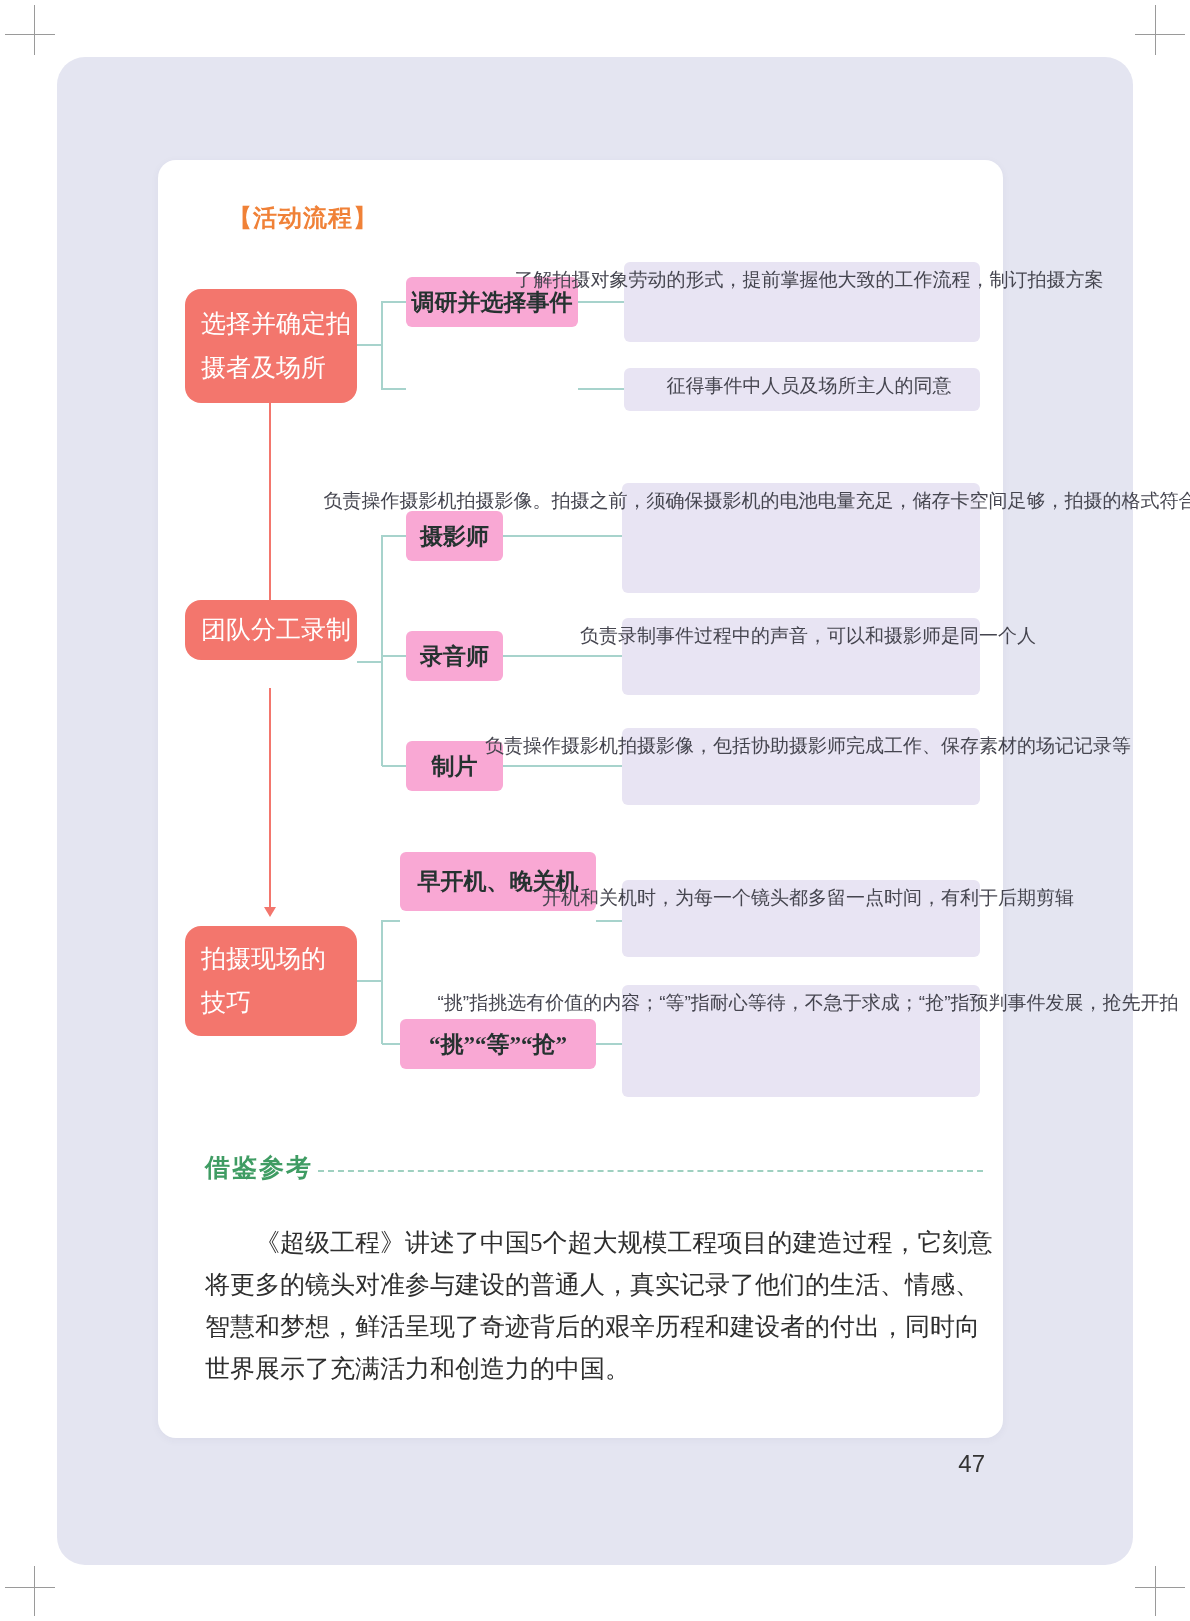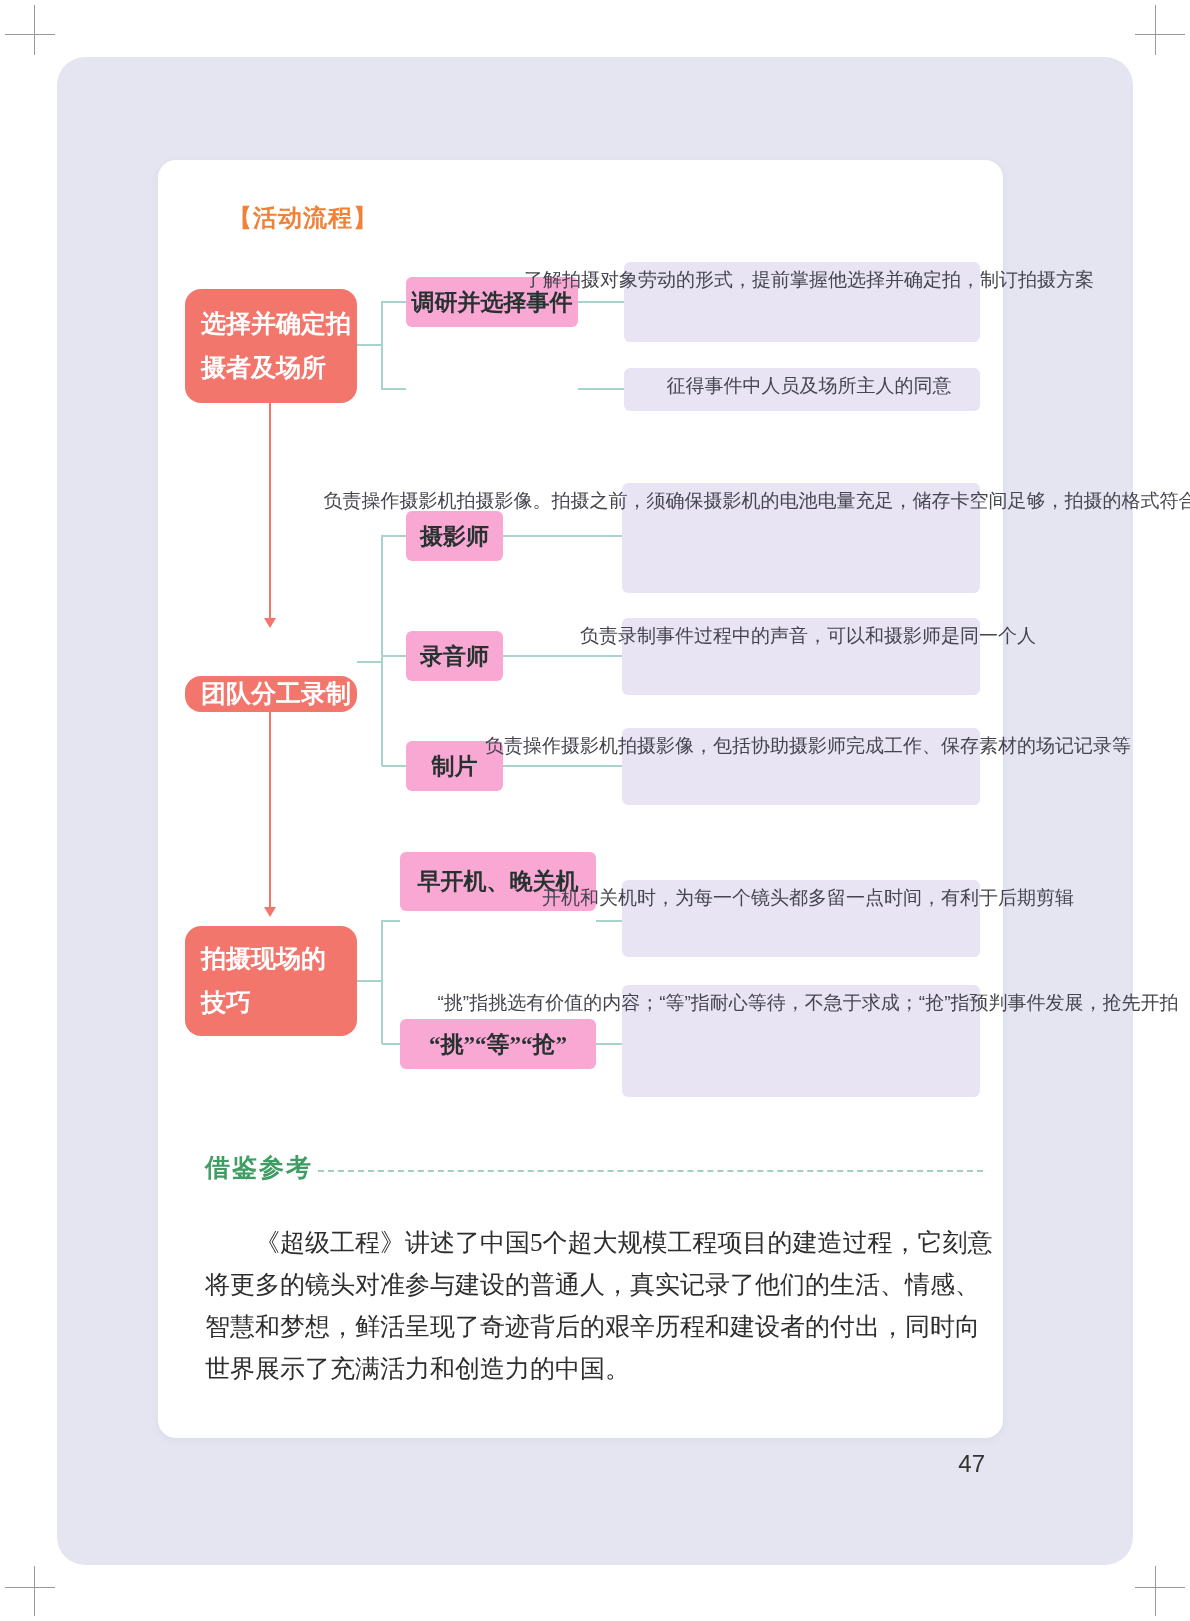--- a/index.html
+++ b/index.html
@@ -22,21 +22,21 @@
   }
   .section-title {
     position:absolute; left:228px; top:202px;
     color:#f08137; font-size:24px; font-weight:700; letter-spacing:1px;
     font-family:Liberation Sans, sans-serif;
   }
   .stage {
     position:absolute; background:#f3766d; color:#ffffff;
     border-radius:16px; display:flex; flex-direction:column; justify-content:center;
     padding-left:16px; font-family:"Liberation Serif","DejaVu Serif",serif;
-    font-size:25px; font-weight:700; line-height:44px;
+    font-size:25px; font-weight:400; line-height:44px;
   }
   .step {
     position:absolute; background:#f9a8d4; color:#253230;
     border-radius:6px; display:flex; align-items:center; justify-content:center;
     font-family:"Liberation Serif","DejaVu Serif",serif;
     font-size:23px; font-weight:700; white-space:nowrap;
   }
   .desc {
     position:absolute; background:#e8e4f3; color:#45454f;
     border-radius:6px; display:flex; flex-direction:row; justify-content:center;
@@ -116,32 +116,32 @@
 
   <div class="arrow-line" style="left:269px;top:403px;height:216px"></div>
   <div class="arrow-head" style="left:264px;top:618px"></div>
   <div class="arrow-line" style="left:269px;top:688px;height:220px"></div>
   <div class="arrow-head" style="left:264px;top:907px"></div>
 
   <div class="stage" style="left:185px;top:289px;width:172px;height:114px">
     <div>选择并确定拍</div>
     <div>摄者及场所</div>
   </div>
-  <div class="stage" style="left:185px;top:676px;width:172px;height:36px">
+  <div class="stage" style="left:185px;top:600px;width:172px;height:60px">
     <div>团队分工录制</div>
   </div>
   <div class="stage" style="left:185px;top:926px;width:172px;height:110px">
     <div>拍摄现场的</div>
     <div>技巧</div>
   </div>
 
   <div class="step" style="left:406px;top:277px;width:172px;height:50px">调研并选择事件</div>
   <div class="desc" style="left:624px;top:262px;width:356px;height:80px">
     <div>了解拍摄对象劳动的形式，提前掌握他</div>
-    <div>选择并确定拍，制订拍摄方案</div>
+    <div>大致的工作流程，制订拍摄方案</div>
   </div>
   <div class="desc" style="left:624px;top:368px;width:356px;height:43px">
     <div>征得事件中人员及场所主人的同意</div>
   </div>
 
   <div class="step" style="left:406px;top:511px;width:97px;height:50px">摄影师</div>
   <div class="desc" style="left:622px;top:483px;width:358px;height:110px">
     <div>负责操作摄影机拍摄影像。拍摄之前，须</div>
     <div>确保摄影机的电池电量充足，储存卡空间</div>
     <div>足够，拍摄的格式符合统一的标准</div>

